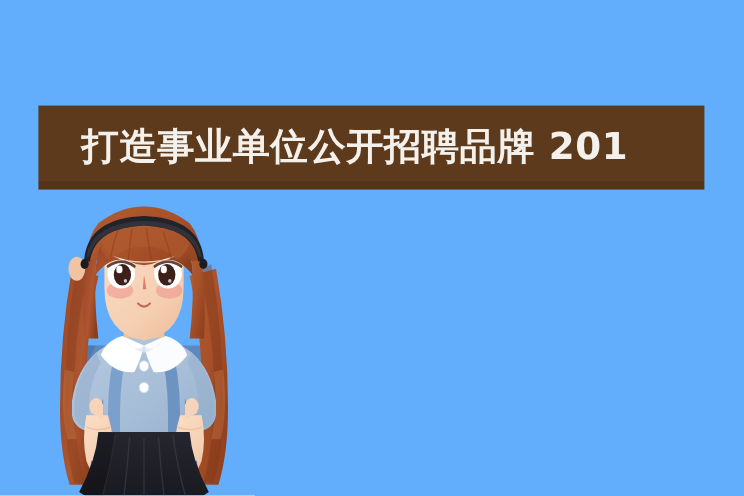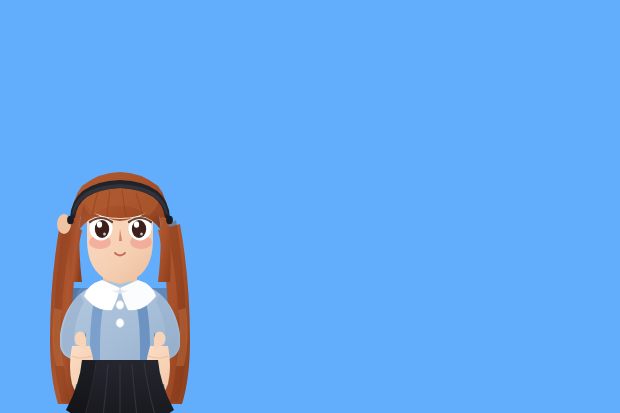--- a/index.html
+++ b/index.html
@@ -69,20 +69,23 @@
     display: block;
     width: 200px;
     height: 253px;
   }
 </style>
 </head>
 <body>
 
 <div id="canvas">
 
+  <div id="title-banner">
+    <div id="banner-text">打造事业单位公开招聘品牌 201</div>
+  </div>
 
   <div id="girl-illustration">
     <svg viewBox="0 0 200 253" xmlns="http://www.w3.org/2000/svg" aria-hidden="true">
       <defs>
         <linearGradient id="hairGrad" x1="0" y1="0" x2="1" y2="1">
           <stop offset="0%" stop-color="#b05c30"></stop>
           <stop offset="45%" stop-color="#a8512a"></stop>
           <stop offset="100%" stop-color="#8a3d1c"></stop>
         </linearGradient>
         <linearGradient id="hairGradL" x1="0" y1="0" x2="1" y2="0.6">

